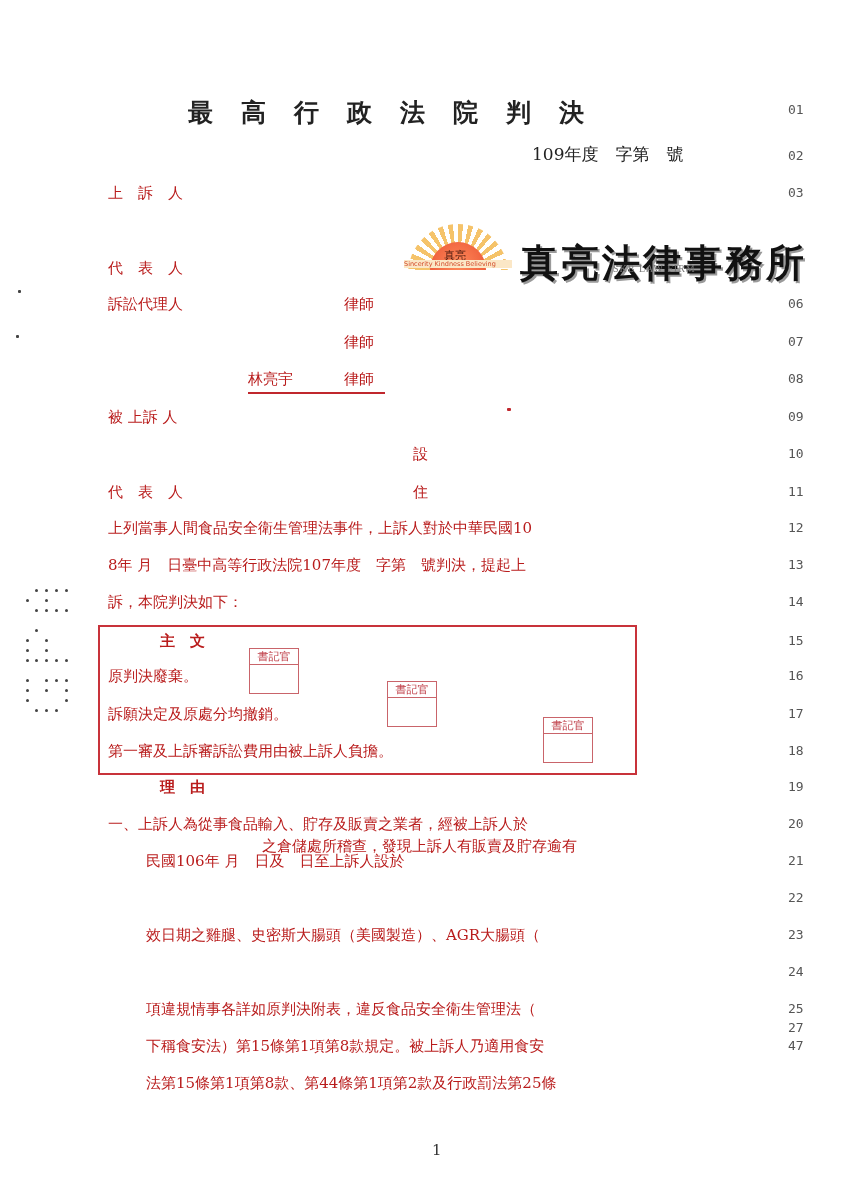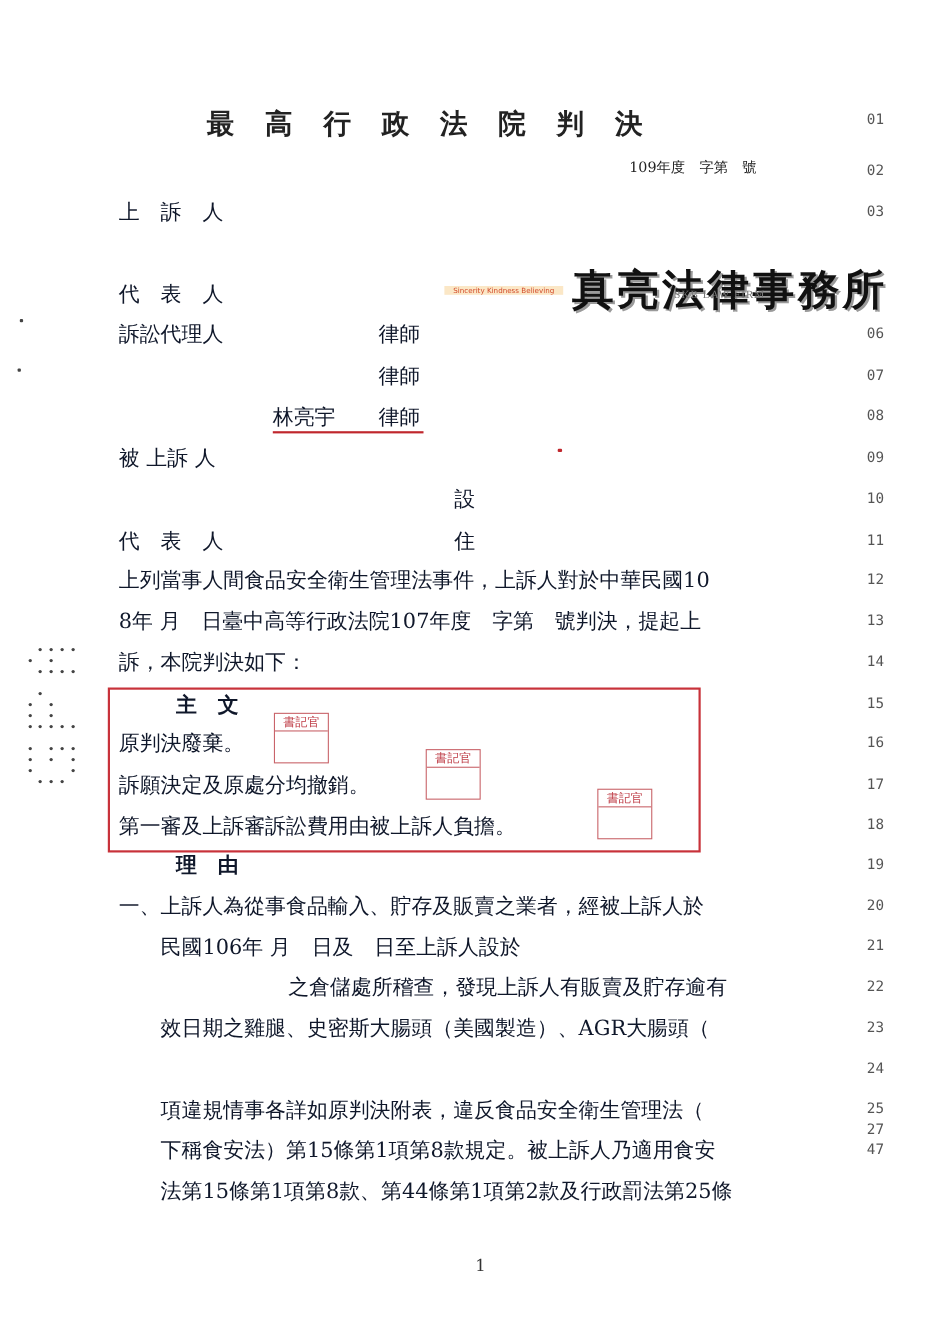--- a/index.html
+++ b/index.html
@@ -1,35 +1,35 @@
 <!DOCTYPE html>
 <html><head>
 <meta charset="utf-8">
 <style>
   html, body { margin: 0; padding: 0; background: #ffffff; }
   body { width: 849px; height: 1200px; position: relative; overflow: hidden;
          font-family: "DejaVu Serif", "Liberation Serif", serif; color: #1a1a1a; }
   .page { position: absolute; left: 0; top: 0; width: 849px; height: 967px; }
 
   .title { position: absolute; left: 188px; top: 96px; font-size: 25px; letter-spacing: 28px; font-weight: bold; color: #222; }
-  .case-no { position: absolute; left: 572px; top: 143px; font-size: 13px; color: #222; word-spacing: 8px; }
+  .case-no { position: absolute; left: 532px; top: 143px; font-size: 17px; color: #222; word-spacing: 8px; }
 
-  .line { position: absolute; font-size: 19px; white-space: pre; color: #0f172a; line-height: 24px; }
+  .line { position: absolute; font-size: 15px; white-space: pre; color: #b91c1c; line-height: 24px; }
   .ln { position: absolute; left: 788px; font-family: "DejaVu Sans Mono", "Liberation Mono", monospace; font-size: 13px; color: #555; }
 
   .underline-red { position: absolute; left: 248px; top: 392px; width: 137px; height: 2px; background: #c0272d; }
 
   .logo { position: absolute; left: 400px; top: 222px; width: 425px; height: 56px; }
   .logo-sun { position: absolute; left: 4px; top: 2px; width: 108px; height: 46px; overflow: hidden; }
   .sun-rays { position: absolute; left: 4px; top: 0; width: 100px; height: 100px; border-radius: 50%;
               background: repeating-conic-gradient(#f5c36a 0deg 6deg, #ffffff 6deg 12deg); }
   .sun-core { position: absolute; left: 26px; top: 18px; width: 56px; height: 56px; border-radius: 50%;
               background: radial-gradient(circle at 50% 40%, #ff8a5a, #e6492d); }
   .sun-text { position: absolute; left: 40px; top: 24px; font-size: 11px; color: #4a1a10; }
-  .sun-slogan { position: absolute; left: 4px; top: 38px; width: 108px; font-family: "DejaVu Sans", sans-serif; font-size: 6.5px; color: #d24a2a; background: #fbe7c6; text-align: center; }
+  .sun-slogan { position: absolute; left: 4px; top: 38px; width: 108px; font-family: "DejaVu Sans", sans-serif; font-size: 6.5px; color: #d24a2a; background: #fbe7c6; }
   .logo-name { position: absolute; left: 120px; top: 16px; font-size: 38px; font-weight: bold; color: #111;
                letter-spacing: 3px; text-shadow: 2px 2px 0 #9a9a9a; }
   .logo-en { position: absolute; left: 213px; top: 41px; font-family: "Liberation Serif", serif; font-size: 10px; color: #777; letter-spacing: 1px; font-weight: normal; }
 
   .main-box { position: absolute; left: 98px; top: 625px; width: 535px; height: 146px; border: 2px solid #c8323a; }
 
   .stamp { position: absolute; width: 48px; height: 44px; border: 1.5px solid #c9646a; }
   .stamp-label { display: block; font-size: 11px; color: #c0404a; text-align: center; border-bottom: 1px solid #c9646a; line-height: 15px; }
 
   .redmark { position: absolute; left: 507px; top: 408px; width: 4px; height: 3px; background: #c0272d; border-radius: 1px; }
@@ -48,20 +48,25 @@
   <div class="title">最高行政法院判決</div>
   <div class="ln" style="top:102px">01</div>
 
   <div class="case-no">109年度　字第　號</div>
   <div class="ln" style="top:148px">02</div>
 
   <div class="line" style="left:108px; top:181px">上　訴　人</div>
   <div class="ln" style="top:185px">03</div>
 
   <div class="logo">
+    <div class="logo-sun">
+      <div class="sun-rays"></div>
+      <div class="sun-core"></div>
+      <div class="sun-text">真亮</div>
+    </div>
     <div class="sun-slogan">Sincerity Kindness Believing</div>
     <div class="logo-name">真亮法律事務所</div>
     <div class="logo-en">SKB LAW FIRM</div>
   </div>
 
   <div class="line" style="left:108px; top:256px">代　表　人</div>
 
   <div class="line" style="left:108px; top:292px">訴訟代理人</div>
   <div class="line" style="left:344px; top:292px">律師</div>
   <div class="ln" style="top:296px">06</div>
@@ -156,21 +161,21 @@
 
   <div class="line" style="left:160px; top:775px; font-weight:bold">理　由</div>
   <div class="ln" style="top:779px">19</div>
 
   <div class="line" style="left:108px; top:812px">一、上訴人為從事食品輸入、貯存及販賣之業者，經被上訴人於</div>
   <div class="ln" style="top:816px">20</div>
 
   <div class="line" style="left:146px; top:849px">民國106年 月　日及　日至上訴人設於</div>
   <div class="ln" style="top:853px">21</div>
 
-  <div class="line" style="left:262px; top:886px">之倉儲處所稽查，發現上訴人有販賣及貯存逾有</div>
+  <div class="line" style="left:262px; top:834px">之倉儲處所稽查，發現上訴人有販賣及貯存逾有</div>
   <div class="ln" style="top:890px">22</div>
 
   <div class="line" style="left:146px; top:923px">效日期之雞腿、史密斯大腸頭（美國製造）、AGR大腸頭（</div>
   <div class="ln" style="top:927px">23</div>
 
   <div class="ln" style="top:964px">24</div>
 
   <div class="line" style="left:146px; top:997px">項違規情事各詳如原判決附表，違反食品安全衛生管理法（</div>
   <div class="ln" style="top:1001px">25</div>
 

